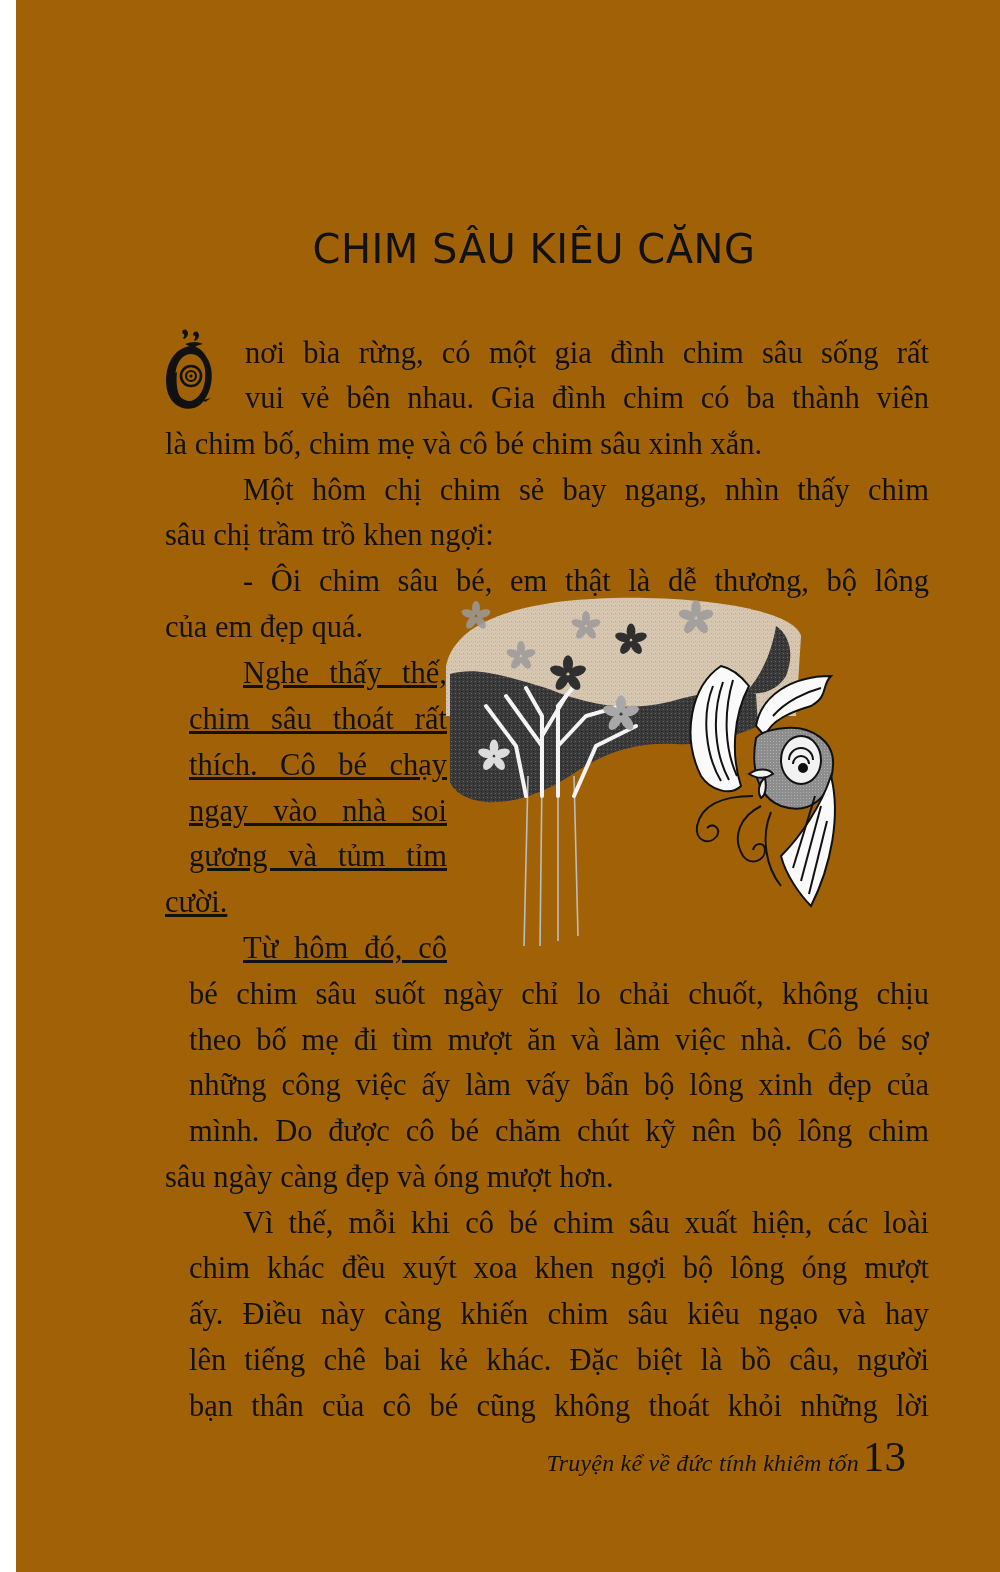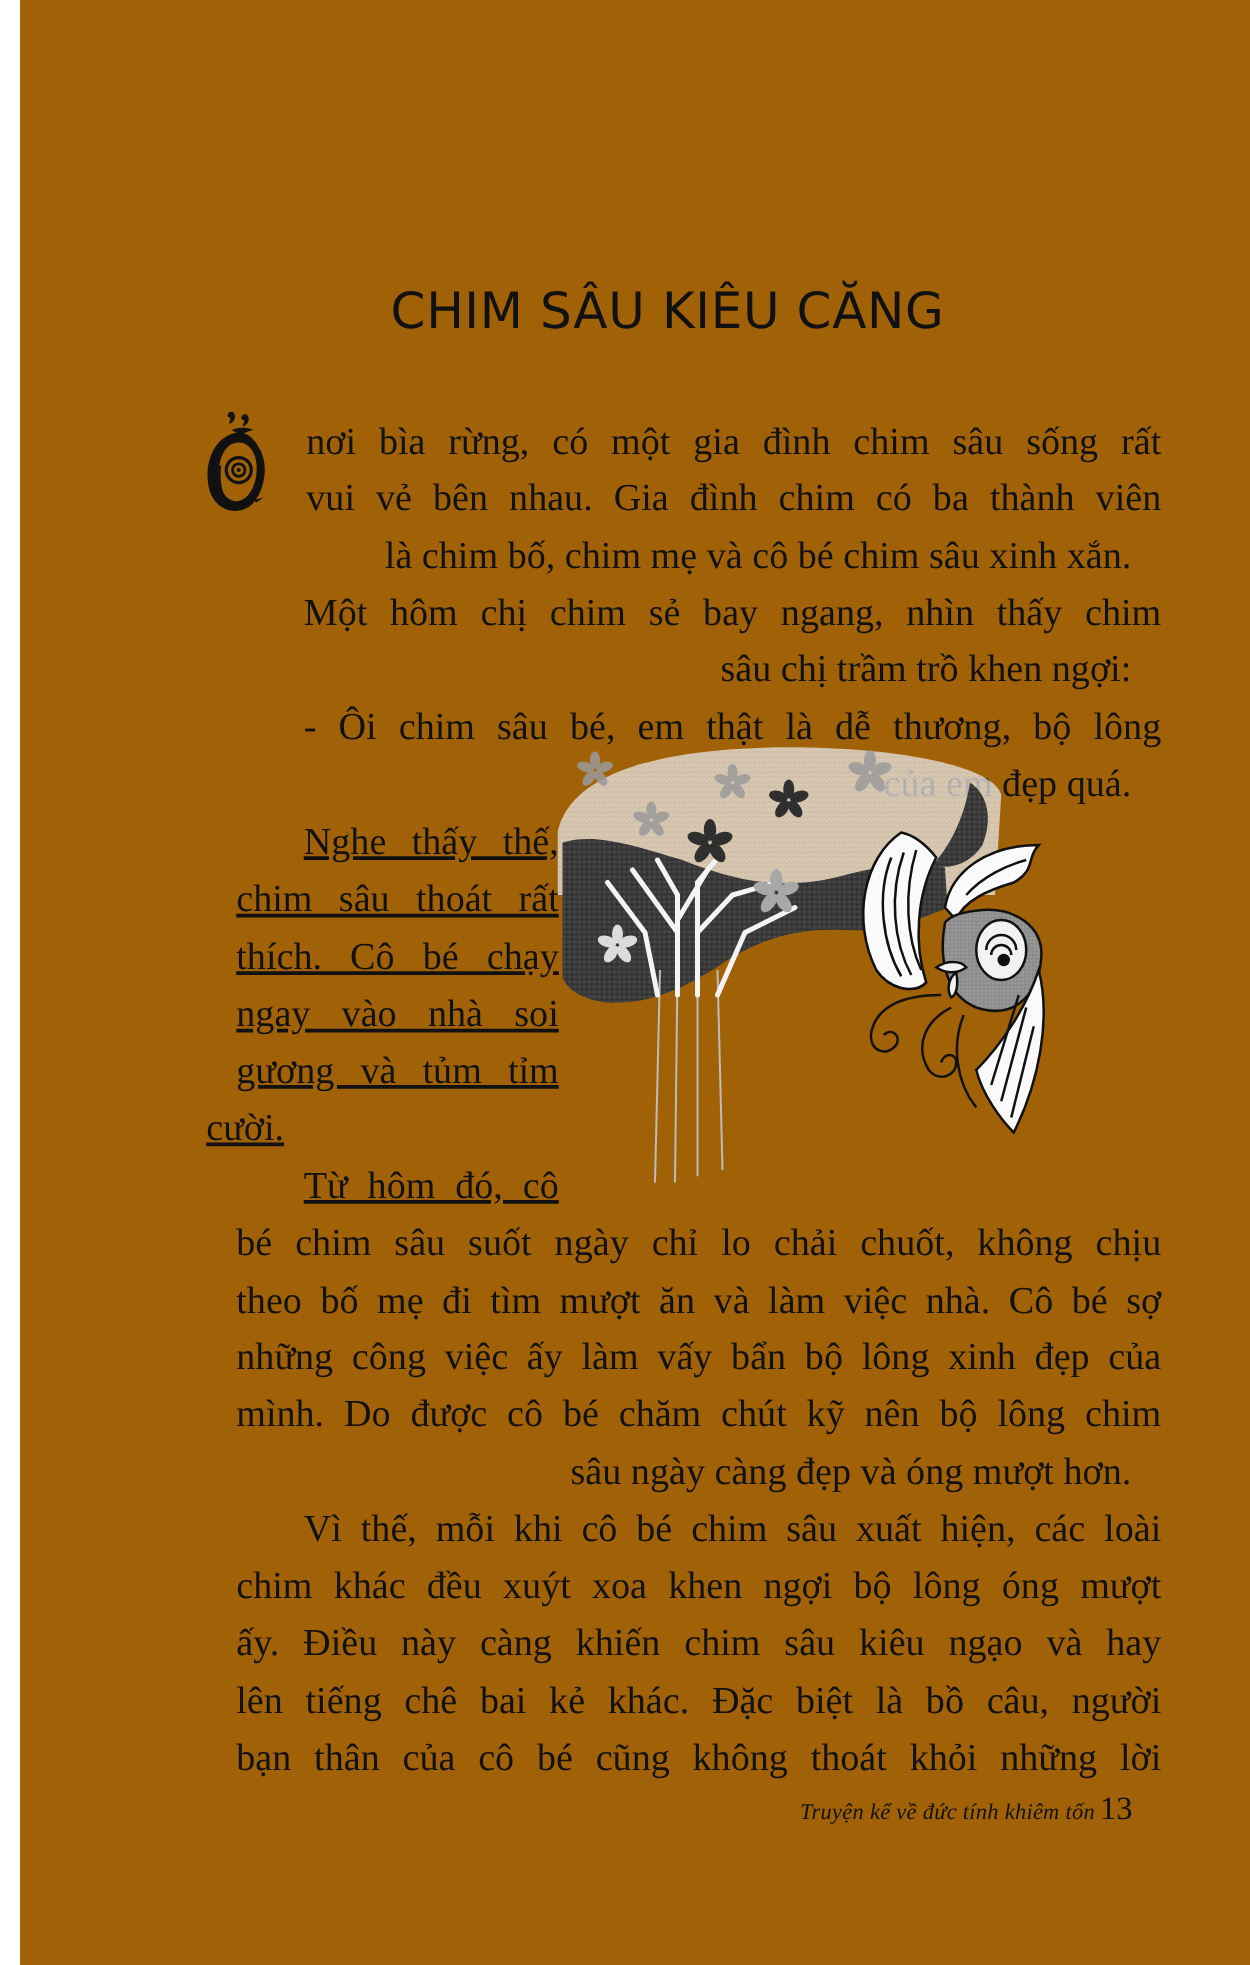--- a/index.html
+++ b/index.html
@@ -48,21 +48,21 @@
       left: 0;
       height: 46px;
       line-height: 46px;
       white-space: nowrap;
     }
     .line.justify {
       text-align: justify;
       text-align-last: justify;
       margin-left: 24px;
     }
-    .full { width: 740px; text-align: right; }
+    .full { width: 740px; }
     .narrow { width: 258px; text-decoration: underline; }
     .indent { padding-left: 54px; box-sizing: border-box; }
     .dropcap-indent { padding-left: 56px; box-sizing: border-box; }
 
     .dropcap {
       position: absolute;
       left: 145px;
       top: 326px;
       width: 60px;
       height: 88px;
@@ -79,25 +79,25 @@
     .footer {
       position: absolute;
       right: 110px;
       top: 1432px;
       font-family: "Liberation Serif", serif;
       color: #111;
       white-space: nowrap;
     }
     .footer .series {
       font-style: italic;
-      font-size: 18px;
+      font-size: 24px;
       letter-spacing: 0.2px;
     }
     .footer .pagenum {
-      font-size: 26px;
+      font-size: 43px;
       margin-left: 4px;
     }
   </style>
 </head>
 <body>
 
 <div class="page">
 
   <h1 class="title" style="margin:0;">CHIM SÂU KIÊU CĂNG</h1>
 

